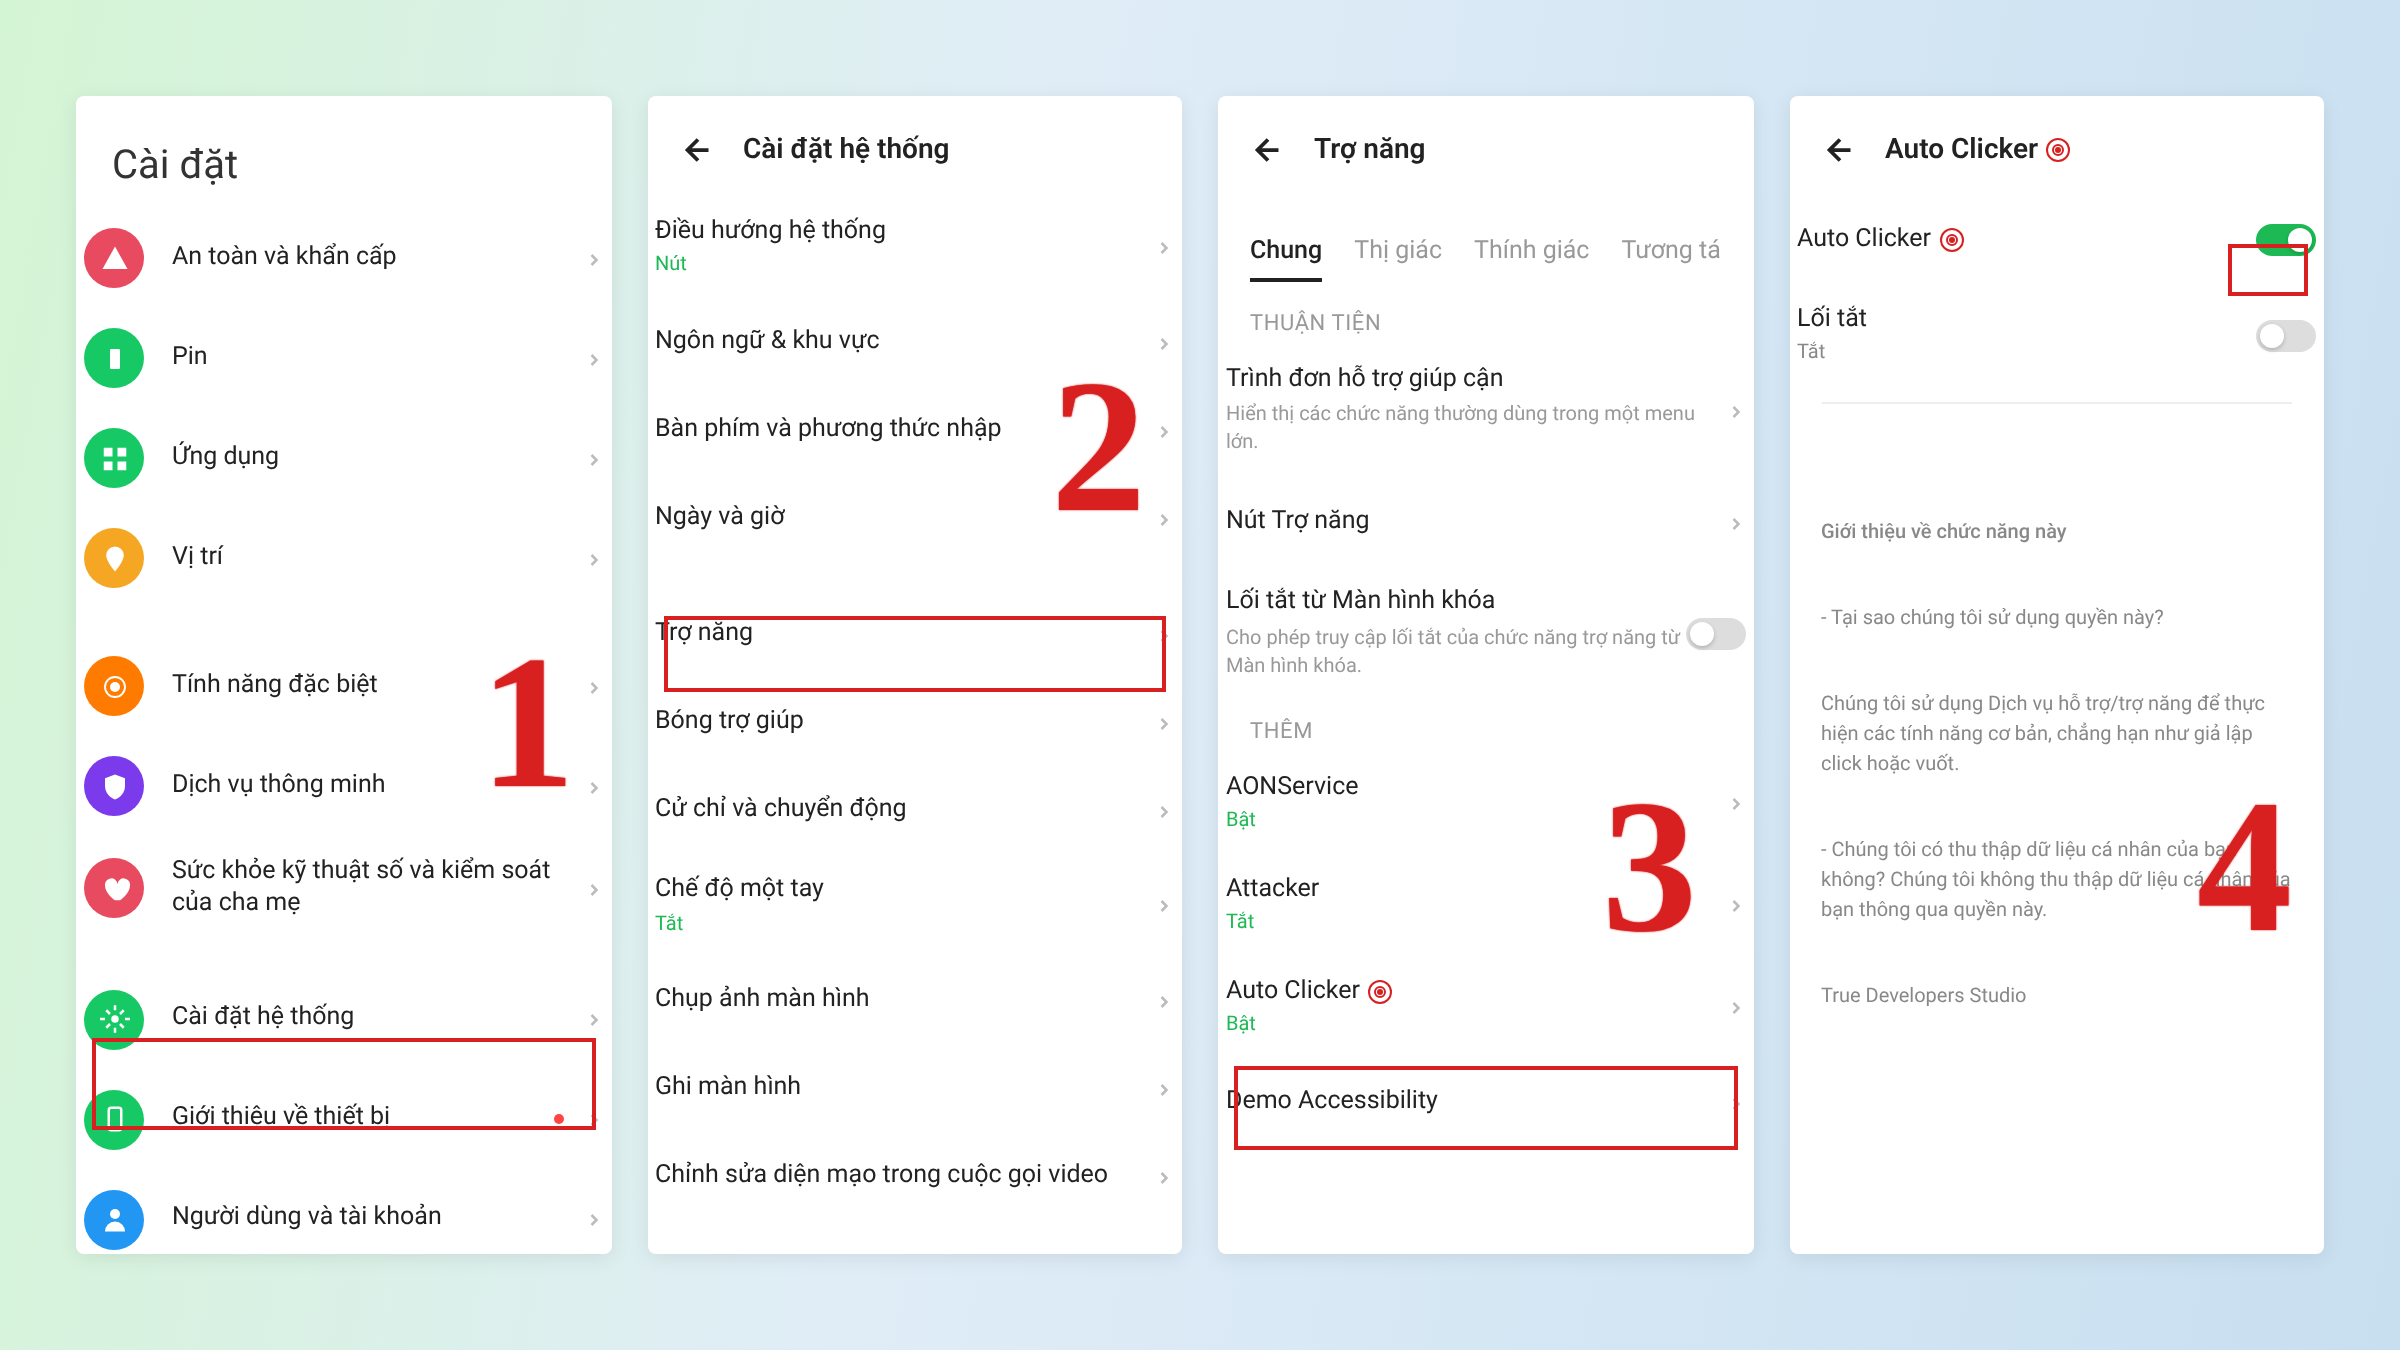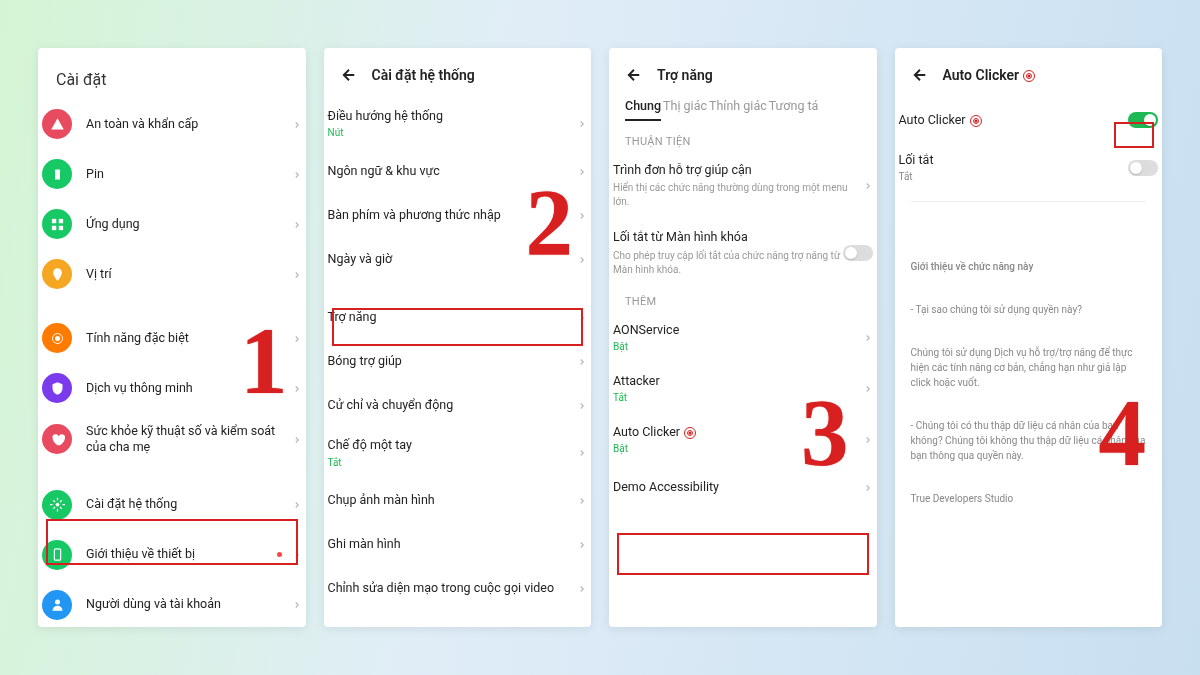--- a/index.html
+++ b/index.html
@@ -2,33 +2,33 @@
 <html><head>
 <meta charset="utf-8">
 <style>
 *{margin:0;padding:0;box-sizing:border-box;font-family:-apple-system,BlinkMacSystemFont,"Segoe UI",Roboto,sans-serif;}
 body{width:1200px;height:675px;background:linear-gradient(100deg,#d4f5d4 0%,#e0edf7 40%,#c8dff0 100%);display:flex;gap:18px;padding:48px 38px 48px 38px;justify-content:center;align-items:stretch;position:relative;}
 .phone{background:#fff;border-radius:4px;box-shadow:0 2px 10px rgba(0,0,0,0.08);flex:1;overflow:hidden;display:flex;flex-direction:column;position:relative;min-width:0;}
 .phone-inner{padding:8px 0;height:100%;overflow:hidden;}
 .header{display:flex;align-items:center;padding:10px 16px 14px;gap:14px;}
 .header .back{width:18px;height:18px;display:flex;align-items:center;justify-content:center;color:#222;}
 .header .title{font-size:14px;font-weight:600;color:#222;}
-.header-plain{padding:14px 18px 10px;font-size:16px;color:#333;}
+.header-plain{padding:14px 18px 10px;font-size:20px;color:#333;}
 .list-row{display:flex;align-items:center;padding:10px 4px;min-height:44px;position:relative;}
 .list-row .icon{width:30px;height:30px;border-radius:50%;display:flex;align-items:center;justify-content:center;margin-right:14px;flex-shrink:0;}
 .list-row .icon svg{width:15px;height:15px;}
 .list-row .label{flex:1;font-size:12.5px;color:#222;line-height:1.3;}
 .list-row .sub{font-size:10px;color:#888;margin-top:2px;}
 .list-row .sub.green{color:#1db954;}
 .list-row .chev{color:#bbb;flex-shrink:0;}
 .list-row .chev svg{width:10px;height:10px;}
 .dot{width:5px;height:5px;background:#f44;border-radius:50%;margin-right:10px;}
 .divider-gap{height:14px;}
 .section-label{font-size:11px;color:#999;padding:8px 16px 4px;letter-spacing:0.3px;}
-.tabs{display:flex;gap:2px;padding:0 16px 6px;font-size:12.5px;color:#999;overflow:hidden;white-space:nowrap;}
+.tabs{display:flex;gap:16px;padding:0 16px 6px;font-size:12.5px;color:#999;overflow:hidden;white-space:nowrap;margin-top:20px;}
 .tabs .tab{padding-bottom:6px;flex-shrink:0;}
 .tabs .tab.active{color:#222;border-bottom:2px solid #222;font-weight:500;}
 .desc{font-size:10px;color:#999;line-height:1.4;margin-top:3px;}
 .toggle{width:30px;height:16px;background:#ddd;border-radius:9px;position:relative;flex-shrink:0;}
 .toggle::after{content:"";position:absolute;width:12px;height:12px;background:#fff;border-radius:50%;top:2px;left:2px;box-shadow:0 1px 2px rgba(0,0,0,0.2);}
 .toggle.on{background:#1db954;}
 .toggle.on::after{left:auto;right:2px;}
 .info-text{padding:8px 16px;font-size:10px;color:#888;line-height:1.5;}
 .info-text .heading{color:#888;font-weight:500;margin-bottom:4px;margin-top:41px;}
 .info-text p{margin-bottom:8px;margin-top:28px;}
@@ -300,20 +300,28 @@
           <div class="label">
             <div>Trình đơn hỗ trợ giúp cận</div>
             <div class="desc">Hiển thị các chức năng thường dùng trong một menu lớn.</div>
           </div>
           <span class="chev"><svg viewBox="0 0 24 24" fill="none" stroke="currentColor" stroke-width="3">
               <path d="M9 18l6-6-6-6"></path>
             </svg></span>
         </div>
         <div class="list-row">
           <div class="label">
+            <div>Nút Trợ năng</div>
+          </div>
+          <span class="chev"><svg viewBox="0 0 24 24" fill="none" stroke="currentColor" stroke-width="3">
+              <path d="M9 18l6-6-6-6"></path>
+            </svg></span>
+        </div>
+        <div class="list-row">
+          <div class="label">
             <div>Lối tắt từ Màn hình khóa</div>
             <div class="desc">Cho phép truy cập lối tắt của chức năng trợ năng từ Màn hình khóa.</div>
           </div>
           <div class="toggle"></div>
         </div>
       </div>
     <div class="section-label">THÊM</div>
     <div id="p3-rows2">
         <div class="list-row">
           <div class="label">

